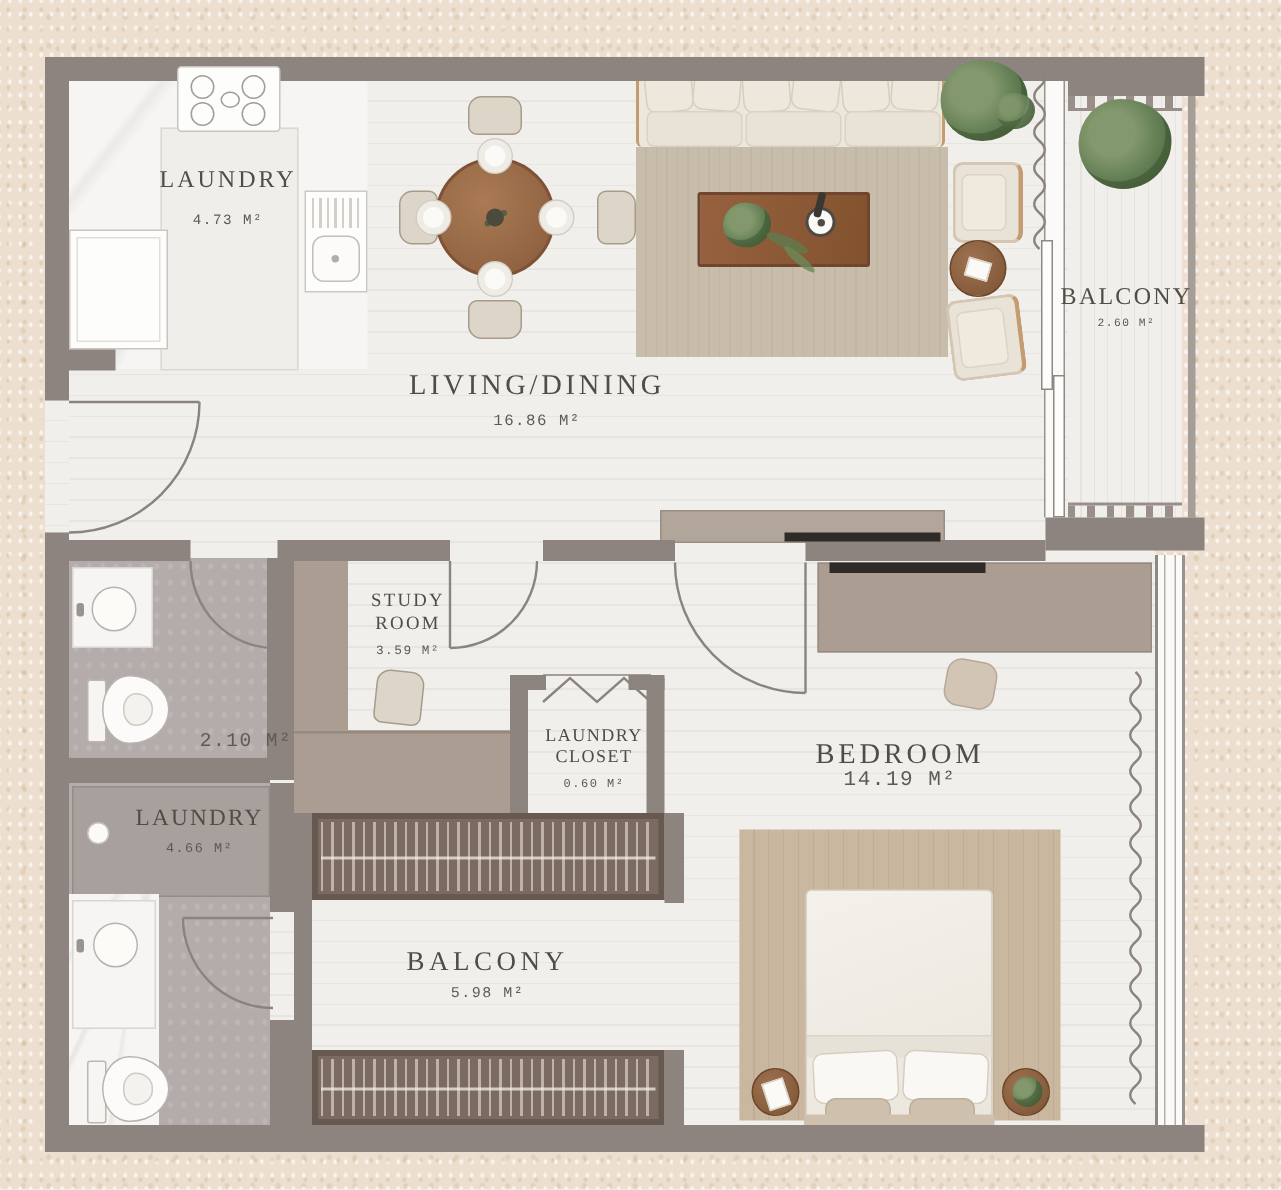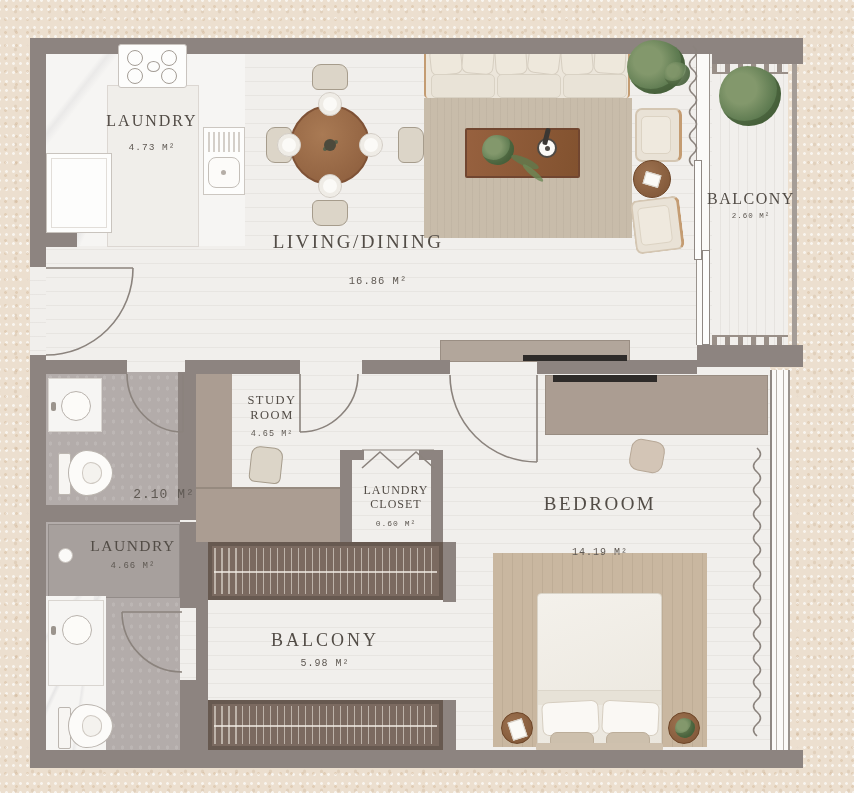--- a/index.html
+++ b/index.html
@@ -231,36 +231,36 @@
       <path d="M362 468 L380 452 L398 468 L416 452 L434 468"></path>
       <path d="M362 450 L434 450" stroke-width="1"></path>
       <path d="M693 46 q7 6 0 12 q-7 6 0 12 q7 6 0 12 q-7 6 0 12 q7 6 0 12 q-7 6 0 12 q7 6 0 12 q-7 6 0 12 q7 6 0 12 q-7 6 0 12"></path>
       <path d="M757 448 q7 6 0 12 q-7 6 0 12 q7 6 0 12 q-7 6 0 12 q7 6 0 12 q-7 6 0 12 q7 6 0 12 q-7 6 0 12 q7 6 0 12 q-7 6 0 12 q7 6 0 12 q-7 6 0 12 q7 6 0 12 q-7 6 0 12 q7 6 0 12 q-7 6 0 12 q7 6 0 12 q-7 6 0 12 q7 6 0 12 q-7 6 0 12 q7 6 0 12 q-7 6 0 12 q7 6 0 12 q-7 6 0 12"></path>
     </g>
   </svg>
 
   <div class="label" style="left:152px;top:121px;font-size:16px;letter-spacing:2px">LAUNDRY</div>
   <div class="area" style="left:152px;top:147px;font-size:9.5px">4.73 M²</div>
 
-  <div class="label" style="left:358px;top:242px;font-size:19px;letter-spacing:2.5px">LIVING/DINING</div>
-  <div class="area" style="left:378px;top:281px;font-size:10.5px">16.86 M²</div>
+  <div class="label" style="left:358px;top:258px;font-size:19px;letter-spacing:2.5px">LIVING/DINING</div>
+  <div class="area" style="left:358px;top:281px;font-size:10.5px">16.86 M²</div>
 
   <div class="label" style="left:751px;top:199px;font-size:16px;letter-spacing:1.5px">BALCONY</div>
   <div class="area" style="left:751px;top:216px;font-size:7.5px">2.60 M²</div>
 
   <div class="area" style="left:164px;top:494px;font-size:13px">2.10 M²</div>
 
   <div class="label" style="left:272px;top:408px;font-size:12.5px;letter-spacing:1.5px;width:56px">STUDY ROOM</div>
-  <div class="area" style="left:272px;top:434px;font-size:8.5px">4.65 M²</div>
+  <div class="area" style="left:272px;top:434px;font-size:8.5px">3.59 M²</div>
 
   <div class="label" style="left:396px;top:497px;font-size:12px;letter-spacing:1px;width:80px">LAUNDRY CLOSET</div>
   <div class="area" style="left:396px;top:523px;font-size:8px">0.60 M²</div>
 
   <div class="label" style="left:133px;top:546px;font-size:15.5px;letter-spacing:1.5px">LAUNDRY</div>
   <div class="area" style="left:133px;top:566px;font-size:9px">4.66 M²</div>
 
   <div class="label" style="left:325px;top:641px;font-size:18px;letter-spacing:3px">BALCONY</div>
   <div class="area" style="left:325px;top:663px;font-size:10px">5.98 M²</div>
 
   <div class="label" style="left:600px;top:504px;font-size:19px;letter-spacing:2.5px">BEDROOM</div>
-  <div class="area" style="left:600px;top:552px;font-size:10px">14.19 M²</div>
+  <div class="area" style="left:600px;top:520px;font-size:14px">14.19 M²</div>
 
 </div>
 
 </body></html>

